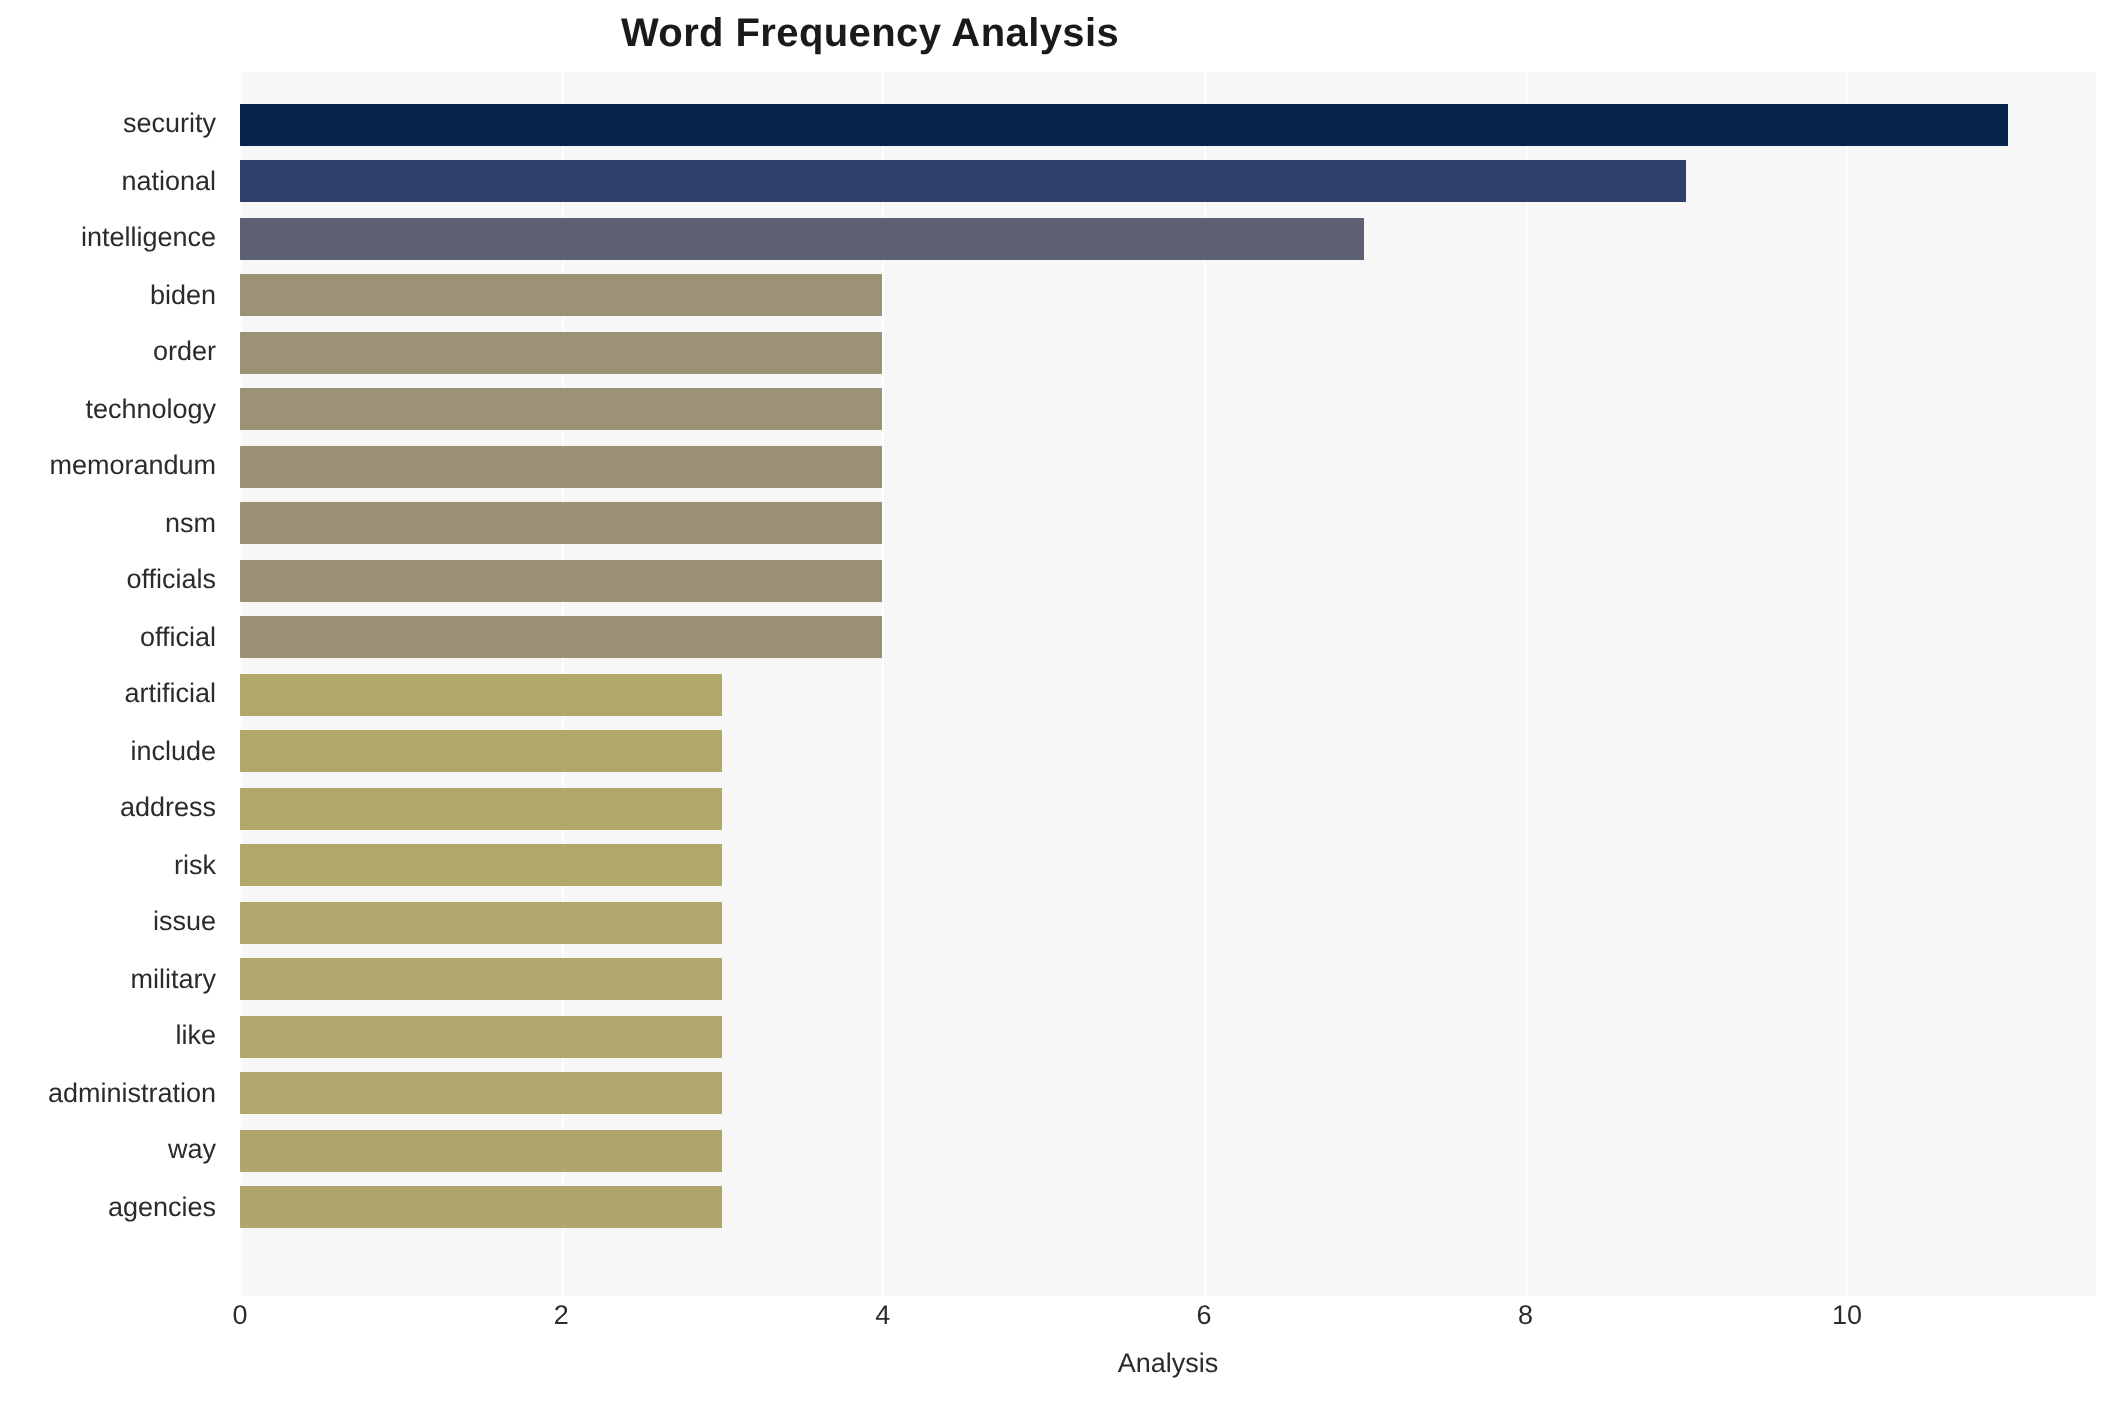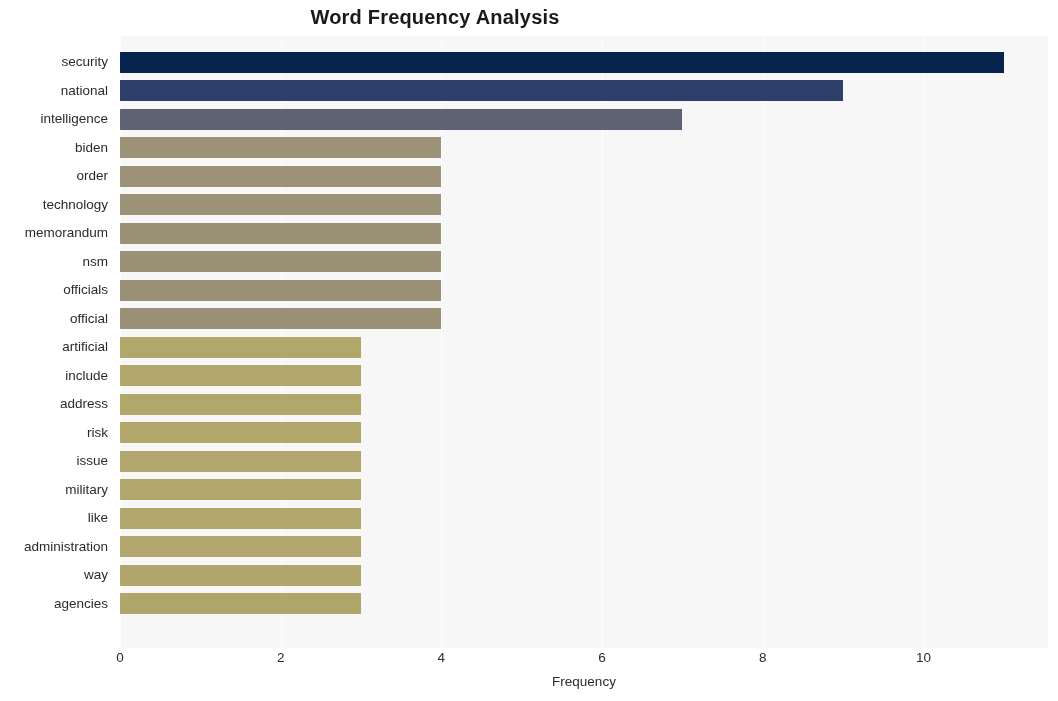--- a/index.html
+++ b/index.html
@@ -186,15 +186,15 @@
 
   <div class="x-ticks" id="x-ticks">
       <span class="x-tick" style="left: 0px;">0</span>
       <span class="x-tick" style="left: 160.693px;">2</span>
       <span class="x-tick" style="left: 321.385px;">4</span>
       <span class="x-tick" style="left: 482.078px;">6</span>
       <span class="x-tick" style="left: 642.771px;">8</span>
       <span class="x-tick" style="left: 803.463px;">10</span>
     </div>
 
-  <div class="x-axis-label">Frequency</div>
+  <div class="x-axis-label">Analysis</div>
 
 </div>
 
 </body></html>

